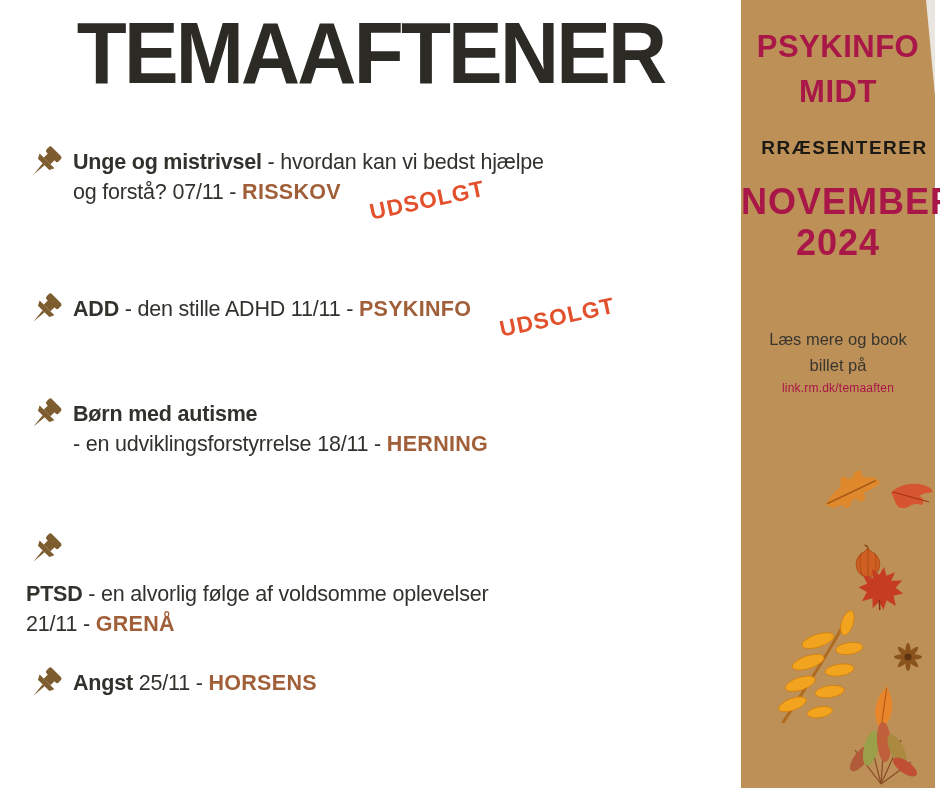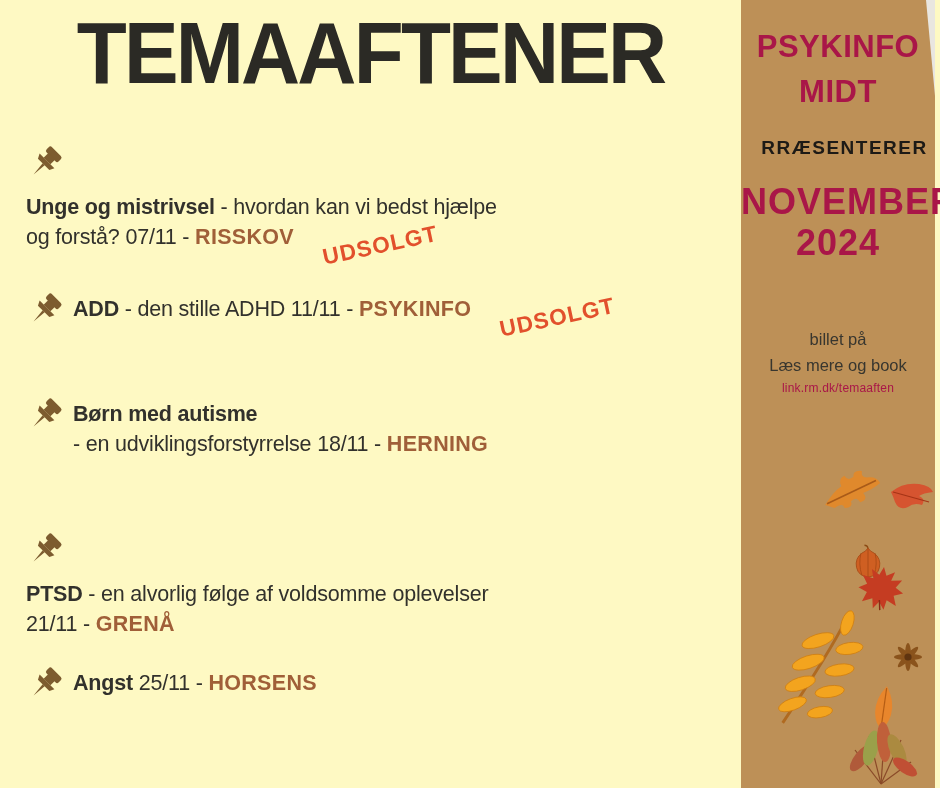--- a/index.html
+++ b/index.html
@@ -1,19 +1,19 @@
 <!DOCTYPE html>
 <html><head>
 <meta charset="utf-8">
 <style>
   * { margin:0; padding:0; box-sizing:border-box; }
   body { background:#555; font-family:"Liberation Sans", sans-serif; }
   .poster {
     position:relative; width:940px; height:788px;
-    background:#fef9c3; overflow:hidden;
+    background:#ffffff; overflow:hidden;
   }
   
   .main { position:absolute; left:0; top:0; width:741px; height:788px; }
   .title {
     position:absolute; top:2px; left:0; width:741px;
     text-align:center; white-space:nowrap;
     font-size:88px; font-weight:900; letter-spacing:-3px;
     color:#2b2a25; transform:scaleX(0.93); transform-origin:center;
   }
   .event { position:absolute; left:26px; display:flex; align-items:flex-start; gap:9px; }
@@ -22,21 +22,21 @@
     font-size:21.5px; line-height:30px; letter-spacing:-0.2px;
     color:#32312c; max-width:640px; padding-top:1px;
   }
   .b { font-weight:bold; }
   .city { font-weight:bold; color:#a05f38; letter-spacing:0.3px; }
   .soldout {
     display:inline-block; font-weight:bold; color:#e2502c;
     font-size:22.5px; letter-spacing:1px;
     transform:rotate(-12deg) translateY(9px); margin-left:26px;
   }
-  .e1 { top:146px;flex-direction:column; } .e2 { top:293px; } .e3 { top:398px; }
+  .e1 { top:146px; } .e2 { top:293px; } .e3 { top:398px; }
   .e4 { top:533px;flex-direction:column; } .e5 { top:667px; }
   
   .sidebar {
     position:absolute; left:741px; top:0; width:194px; height:788px;
     background:#bd9057;
   }
   .sidebar .txt { position:absolute; width:100%; text-align:center; }
   .brand   { top:24px; color:#a91648; font-weight:900; font-size:31px; line-height:45px; letter-spacing:0.5px; }
   .presents{ top:137px; color:#1d1a16; font-weight:700; font-size:19px; letter-spacing:1.5px;padding-left:13px; }
   .month   { top:181px; color:#a91648; font-weight:900; font-size:36px; line-height:41px; letter-spacing:1px; }
@@ -144,22 +144,22 @@
     <div class="txt brand">
       <div>PSYKINFO</div>
       <div>MIDT</div>
     </div>
     <div class="txt presents">RRÆSENTERER</div>
     <div class="txt month">
       <div>NOVEMBER</div>
       <div>2024</div>
     </div>
     <div class="txt info">
+      <div>Læs mere og book</div>
       <div>billet på</div>
-      <div>Læs mere og book</div>
     </div>
     <div class="txt linktxt">link.rm.dk/temaaften</div>
 
     <svg class="dec oak" viewBox="0 0 64 48">
       <path d="M3 34 Q12 22 21 17 Q18 10 25 7 Q28 13 34 9 Q34 2 43 4 Q41 11 49 11 Q57 11 60 18 Q51 24 42 26 Q47 33 38 35 Q35 28 29 33 Q31 40 22 39 Q21 33 12 38 Z" fill="#e0892c"></path>
       <path d="M5 33 L56 15" stroke="#a85a18" stroke-width="1.6" fill="none"></path>
     </svg>
     <svg class="dec redfrag" viewBox="0 0 46 34">
       <path d="M2 12 Q14 2 30 4 Q42 6 44 12 Q34 13 30 16 Q37 19 33 25 Q25 22 19 27 Q10 31 6 22 Q4 16 2 12 Z" fill="#d65430"></path>
       <path d="M4 12 L40 22" stroke="#a53416" stroke-width="1.2" fill="none"></path>

